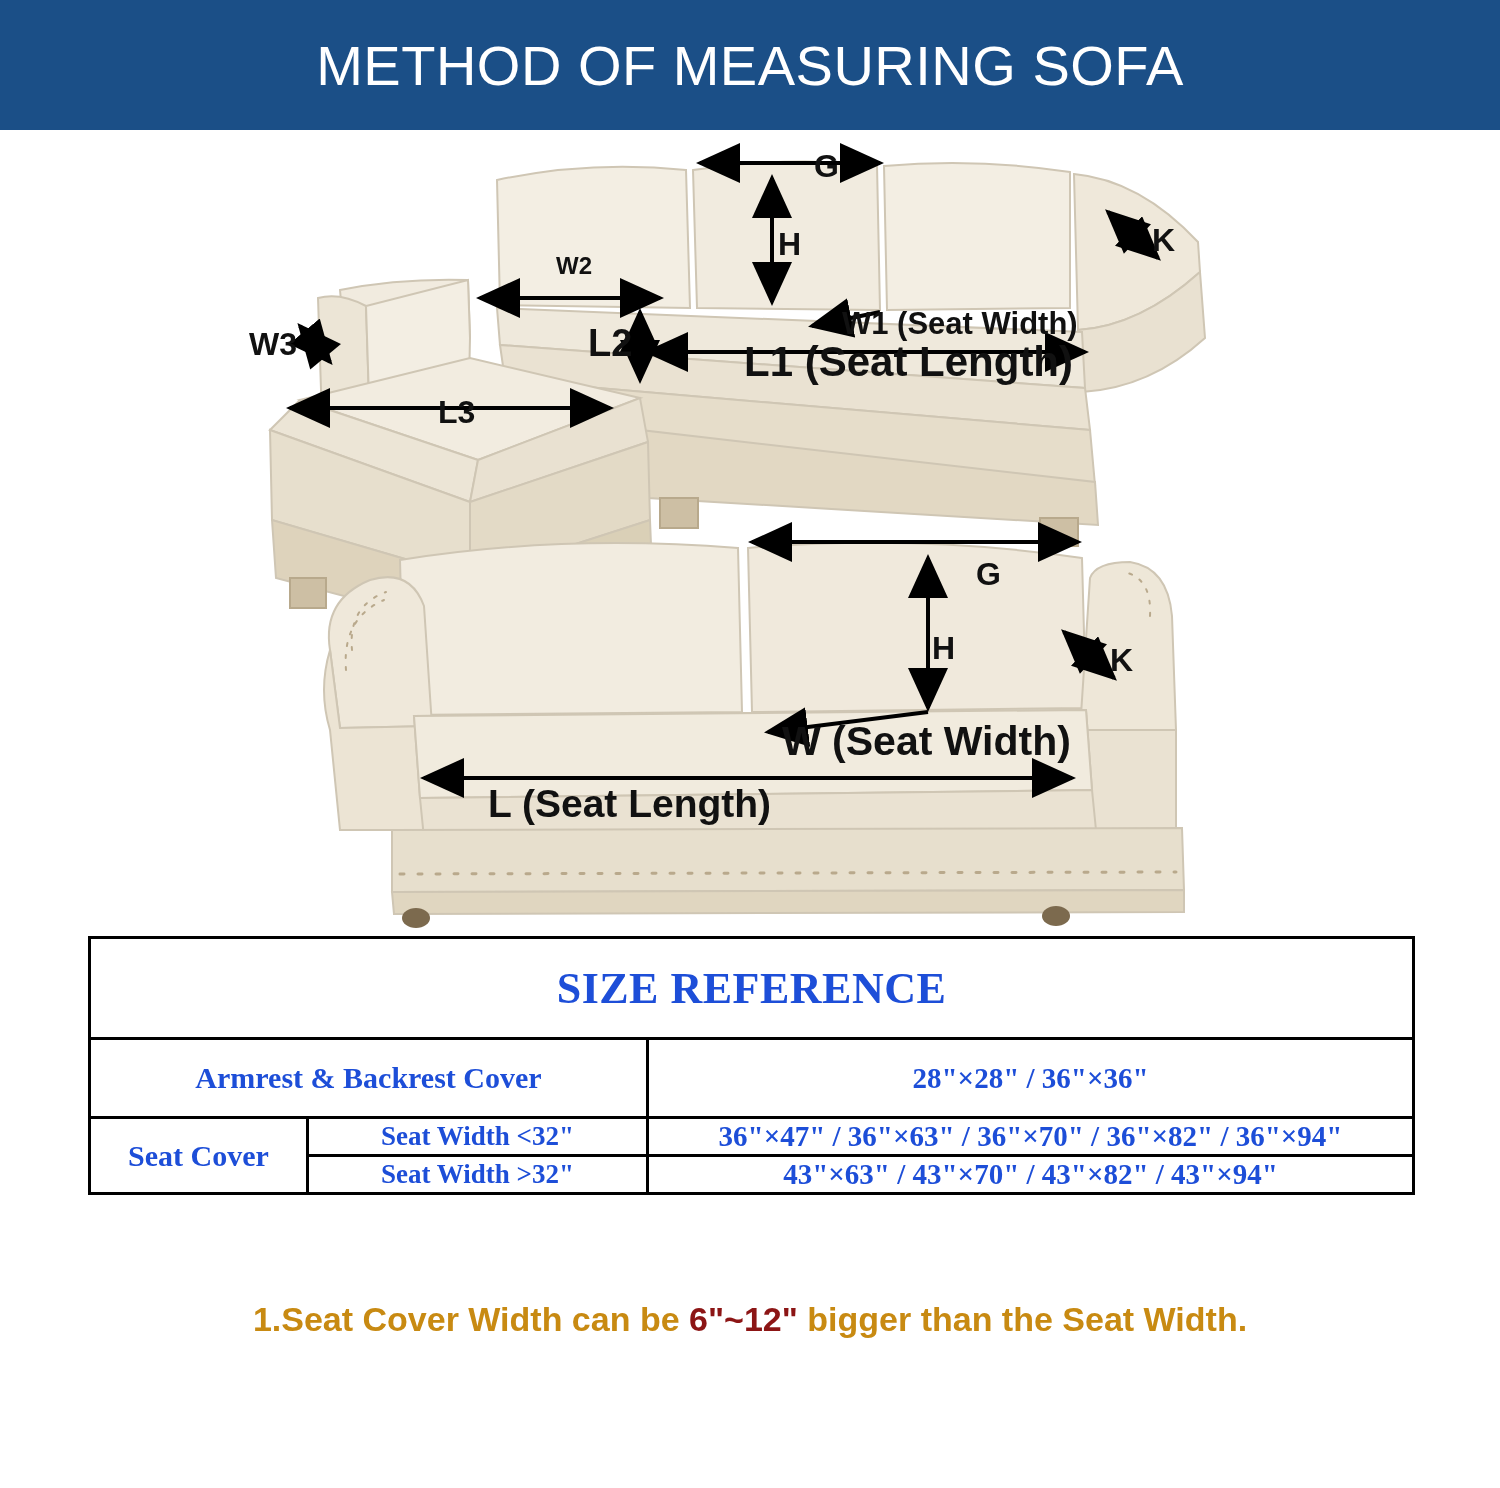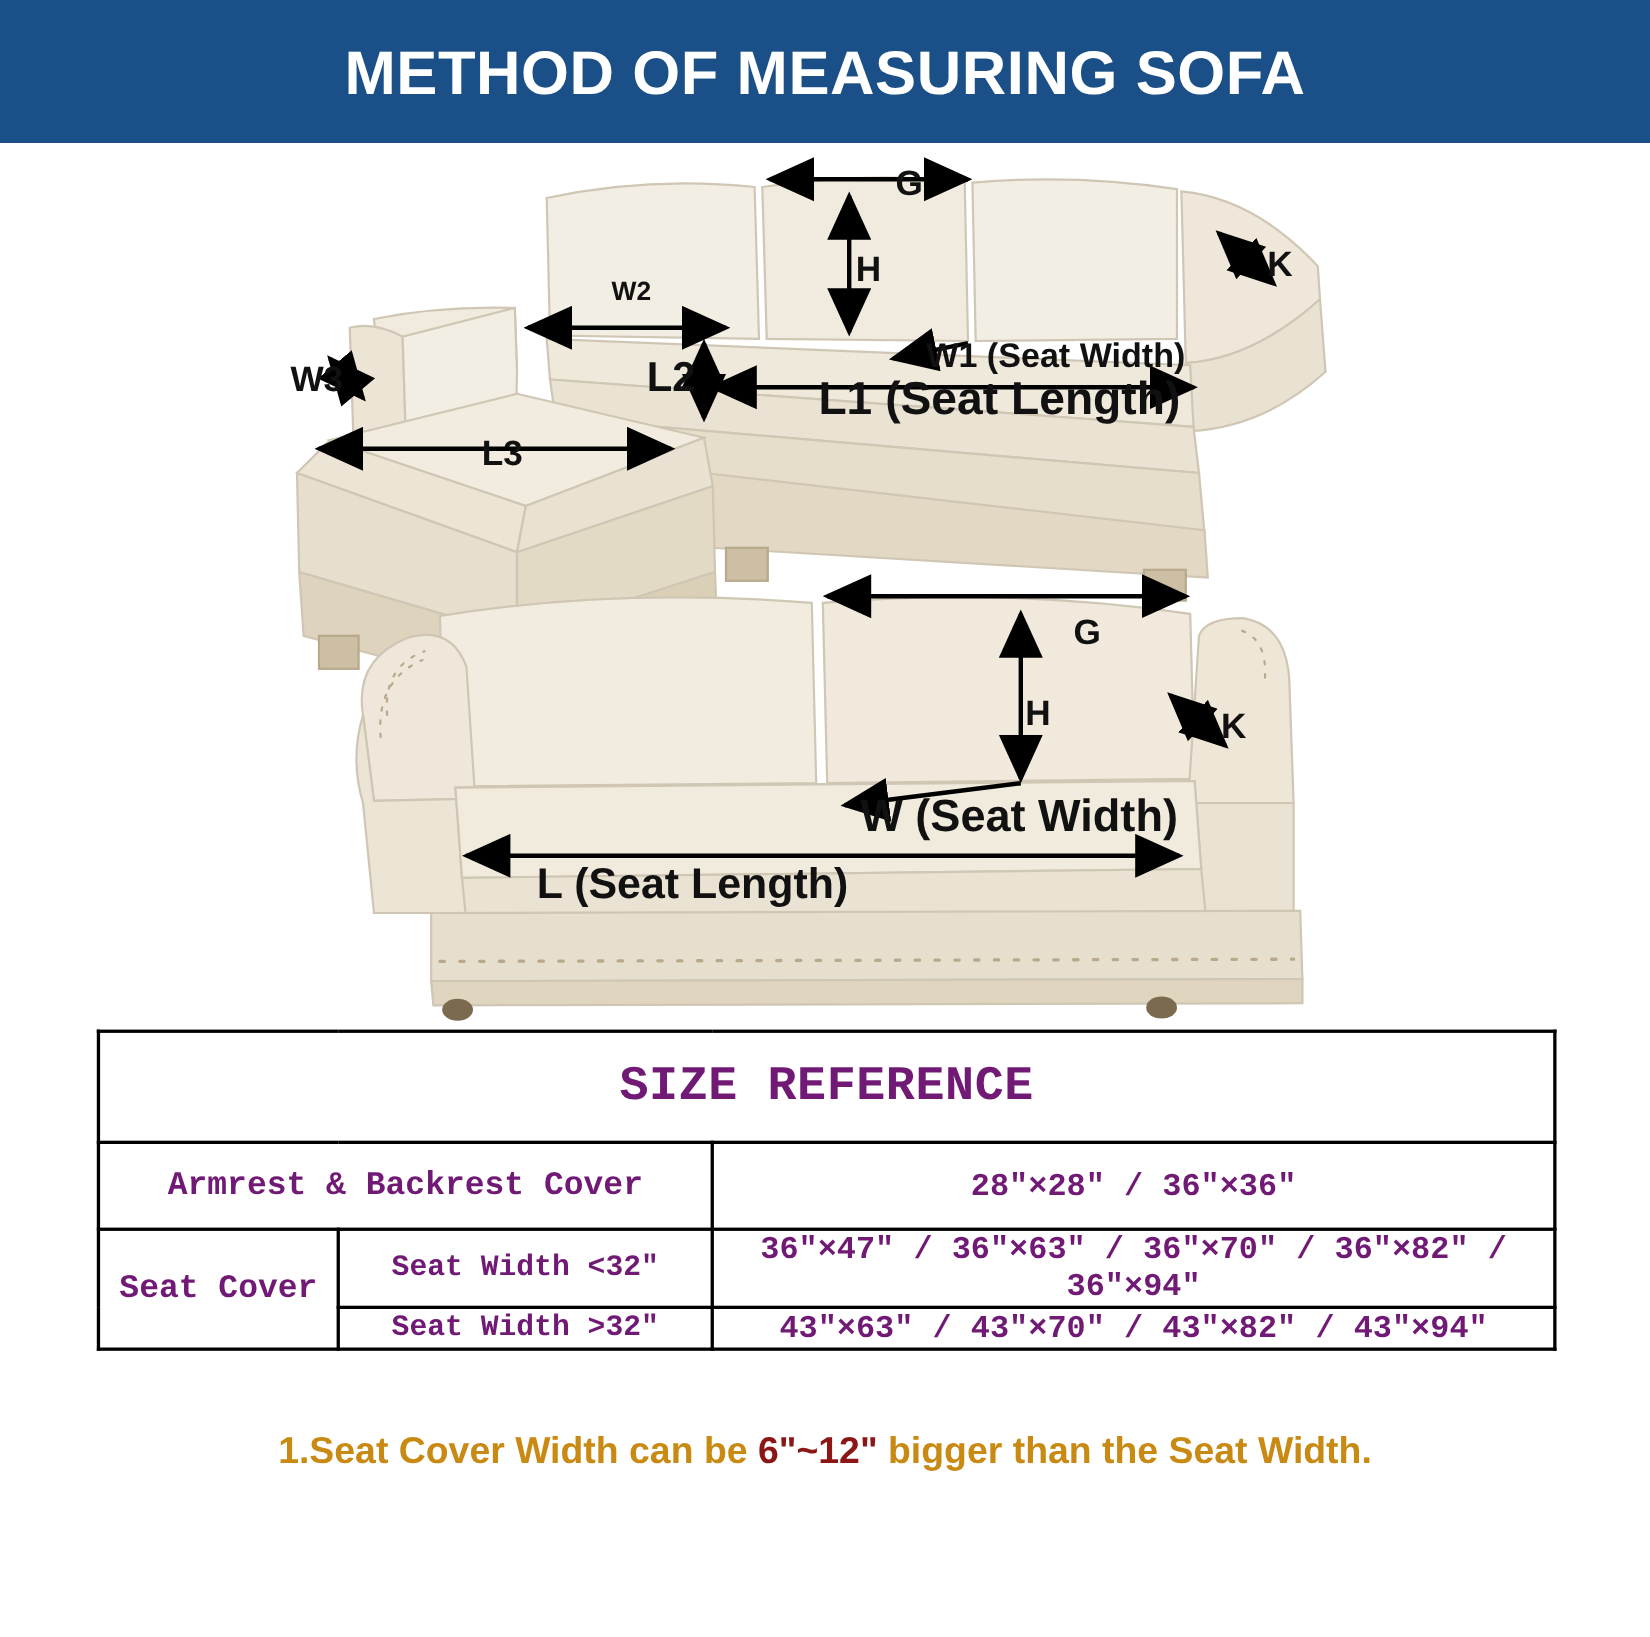--- a/index.html
+++ b/index.html
@@ -22,21 +22,21 @@
     width: 1500px;
     height: 130px;
     background: #1b4f87;
     display: flex;
     align-items: center;
     justify-content: center;
   }
   .header-title {
     color: #ffffff;
     font-size: 56px;
-    font-weight: bold;
+    font-weight: normal;
     letter-spacing: 0.5px;
     font-family: "Liberation Sans", sans-serif;
     text-align: center;
   }
 
   
   .diagram-area {
     position: absolute;
     left: 0;
     top: 130px;
@@ -60,22 +60,22 @@
   .size-table {
     position: absolute;
     left: 88px;
     top: 936px;
     width: 1324px;
     border-collapse: collapse;
     table-layout: fixed;
   }
   .size-table td {
     border: 3px solid #000000;
-    font-family: Liberation Mono, monospace;
-    color: #701a75;
+    font-family: Liberation Serif, serif;
+    color: #1d4ed8;
     text-align: center;
     vertical-align: middle;
   }
   .table-title {
     font-size: 44px;
     font-weight: bold;
     height: 96px;
     letter-spacing: 0.5px;
   }
   .row-label {
@@ -228,21 +228,21 @@
     </g>
   </svg>
 
   <div class="dim-label" style="left:814px; top:18px; font-size:32px;">G</div>
   <div class="dim-label" style="left:778px; top:96px; font-size:32px;">H</div>
   <div class="dim-label" style="left:1152px; top:92px; font-size:32px;">K</div>
   <div class="dim-label" style="left:842px; top:176px; font-size:31px;">W1 (Seat Width)</div>
   <div class="dim-label" style="left:744px; top:208px; font-size:42px;">L1 (Seat Length)</div>
   <div class="dim-label" style="left:556px; top:122px; font-size:24px;">W2</div>
   <div class="dim-label" style="left:588px; top:192px; font-size:38px;">L2</div>
-  <div class="dim-label" style="left:264px; top:196px; font-size:32px;">W3</div>
+  <div class="dim-label" style="left:249px; top:196px; font-size:32px;">W3</div>
   <div class="dim-label" style="left:438px; top:264px; font-size:32px;">L3</div>
 
   <div class="dim-label" style="left:976px; top:426px; font-size:32px;">G</div>
   <div class="dim-label" style="left:932px; top:500px; font-size:32px;">H</div>
   <div class="dim-label" style="left:1110px; top:512px; font-size:32px;">K</div>
   <div class="dim-label" style="left:782px; top:588px; font-size:41px;">W (Seat Width)</div>
   <div class="dim-label" style="left:488px; top:652px; font-size:39px;">L (Seat Length)</div>
 </div>
 
 <table class="size-table">

